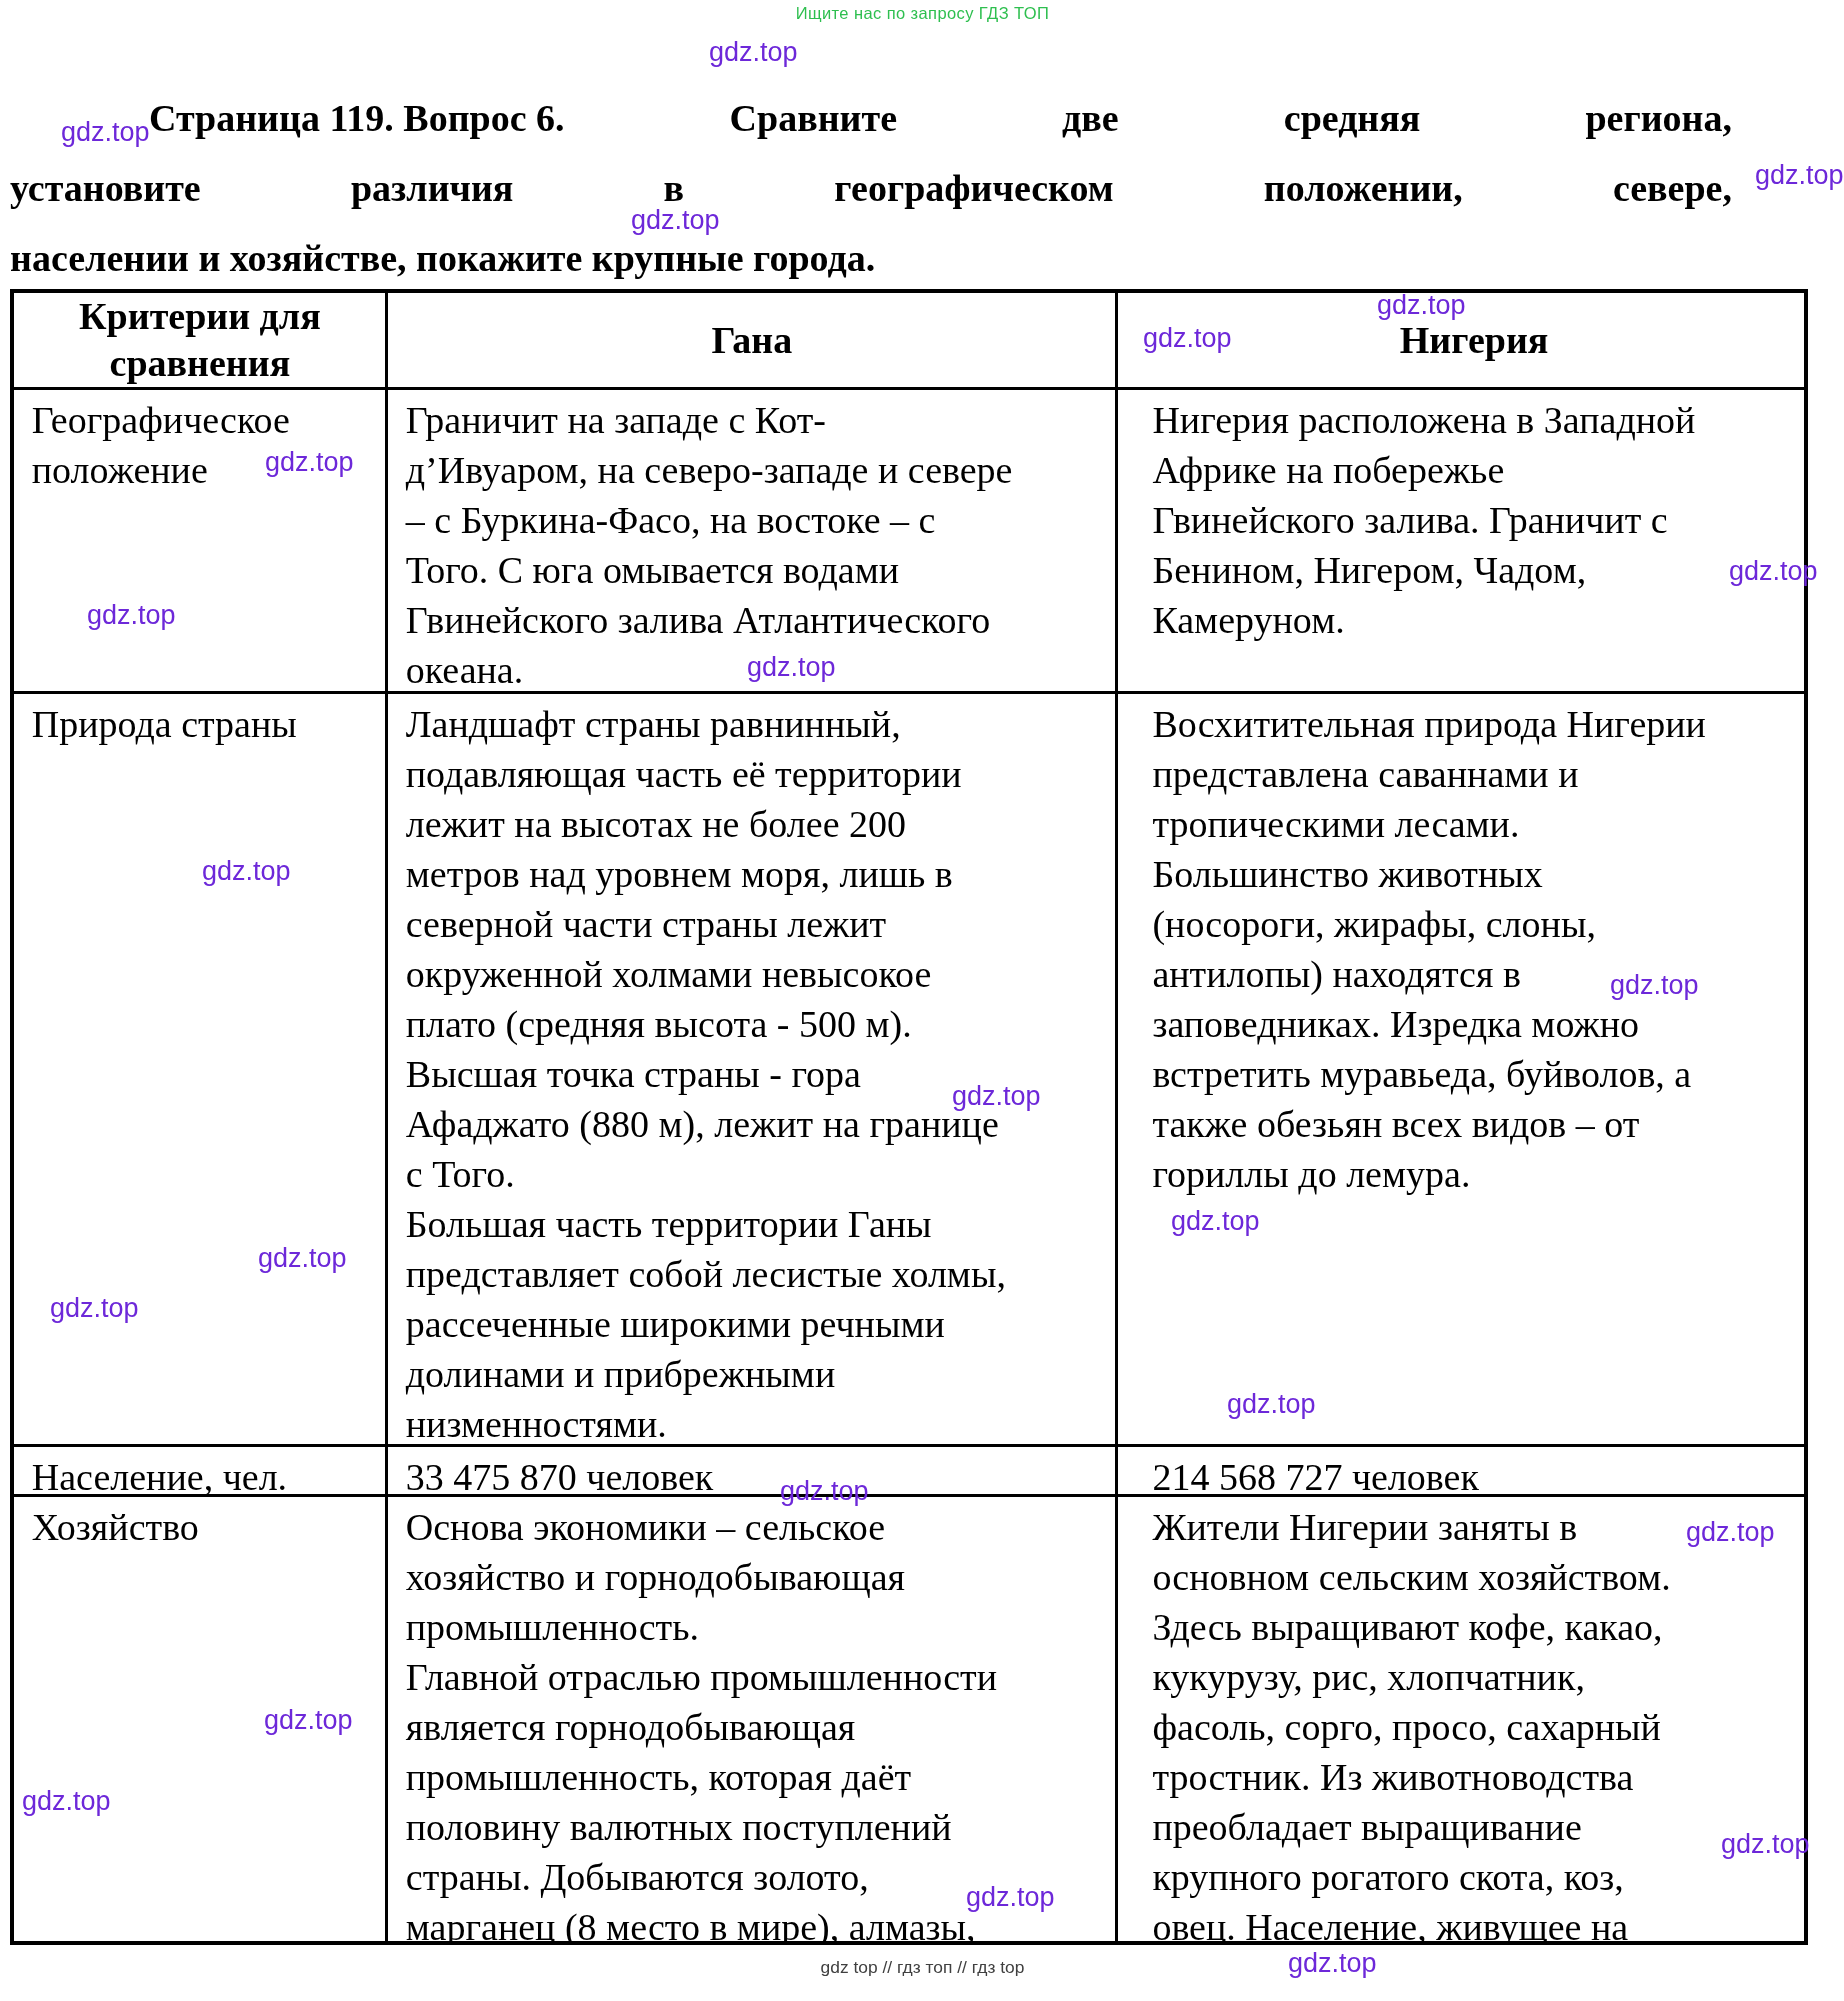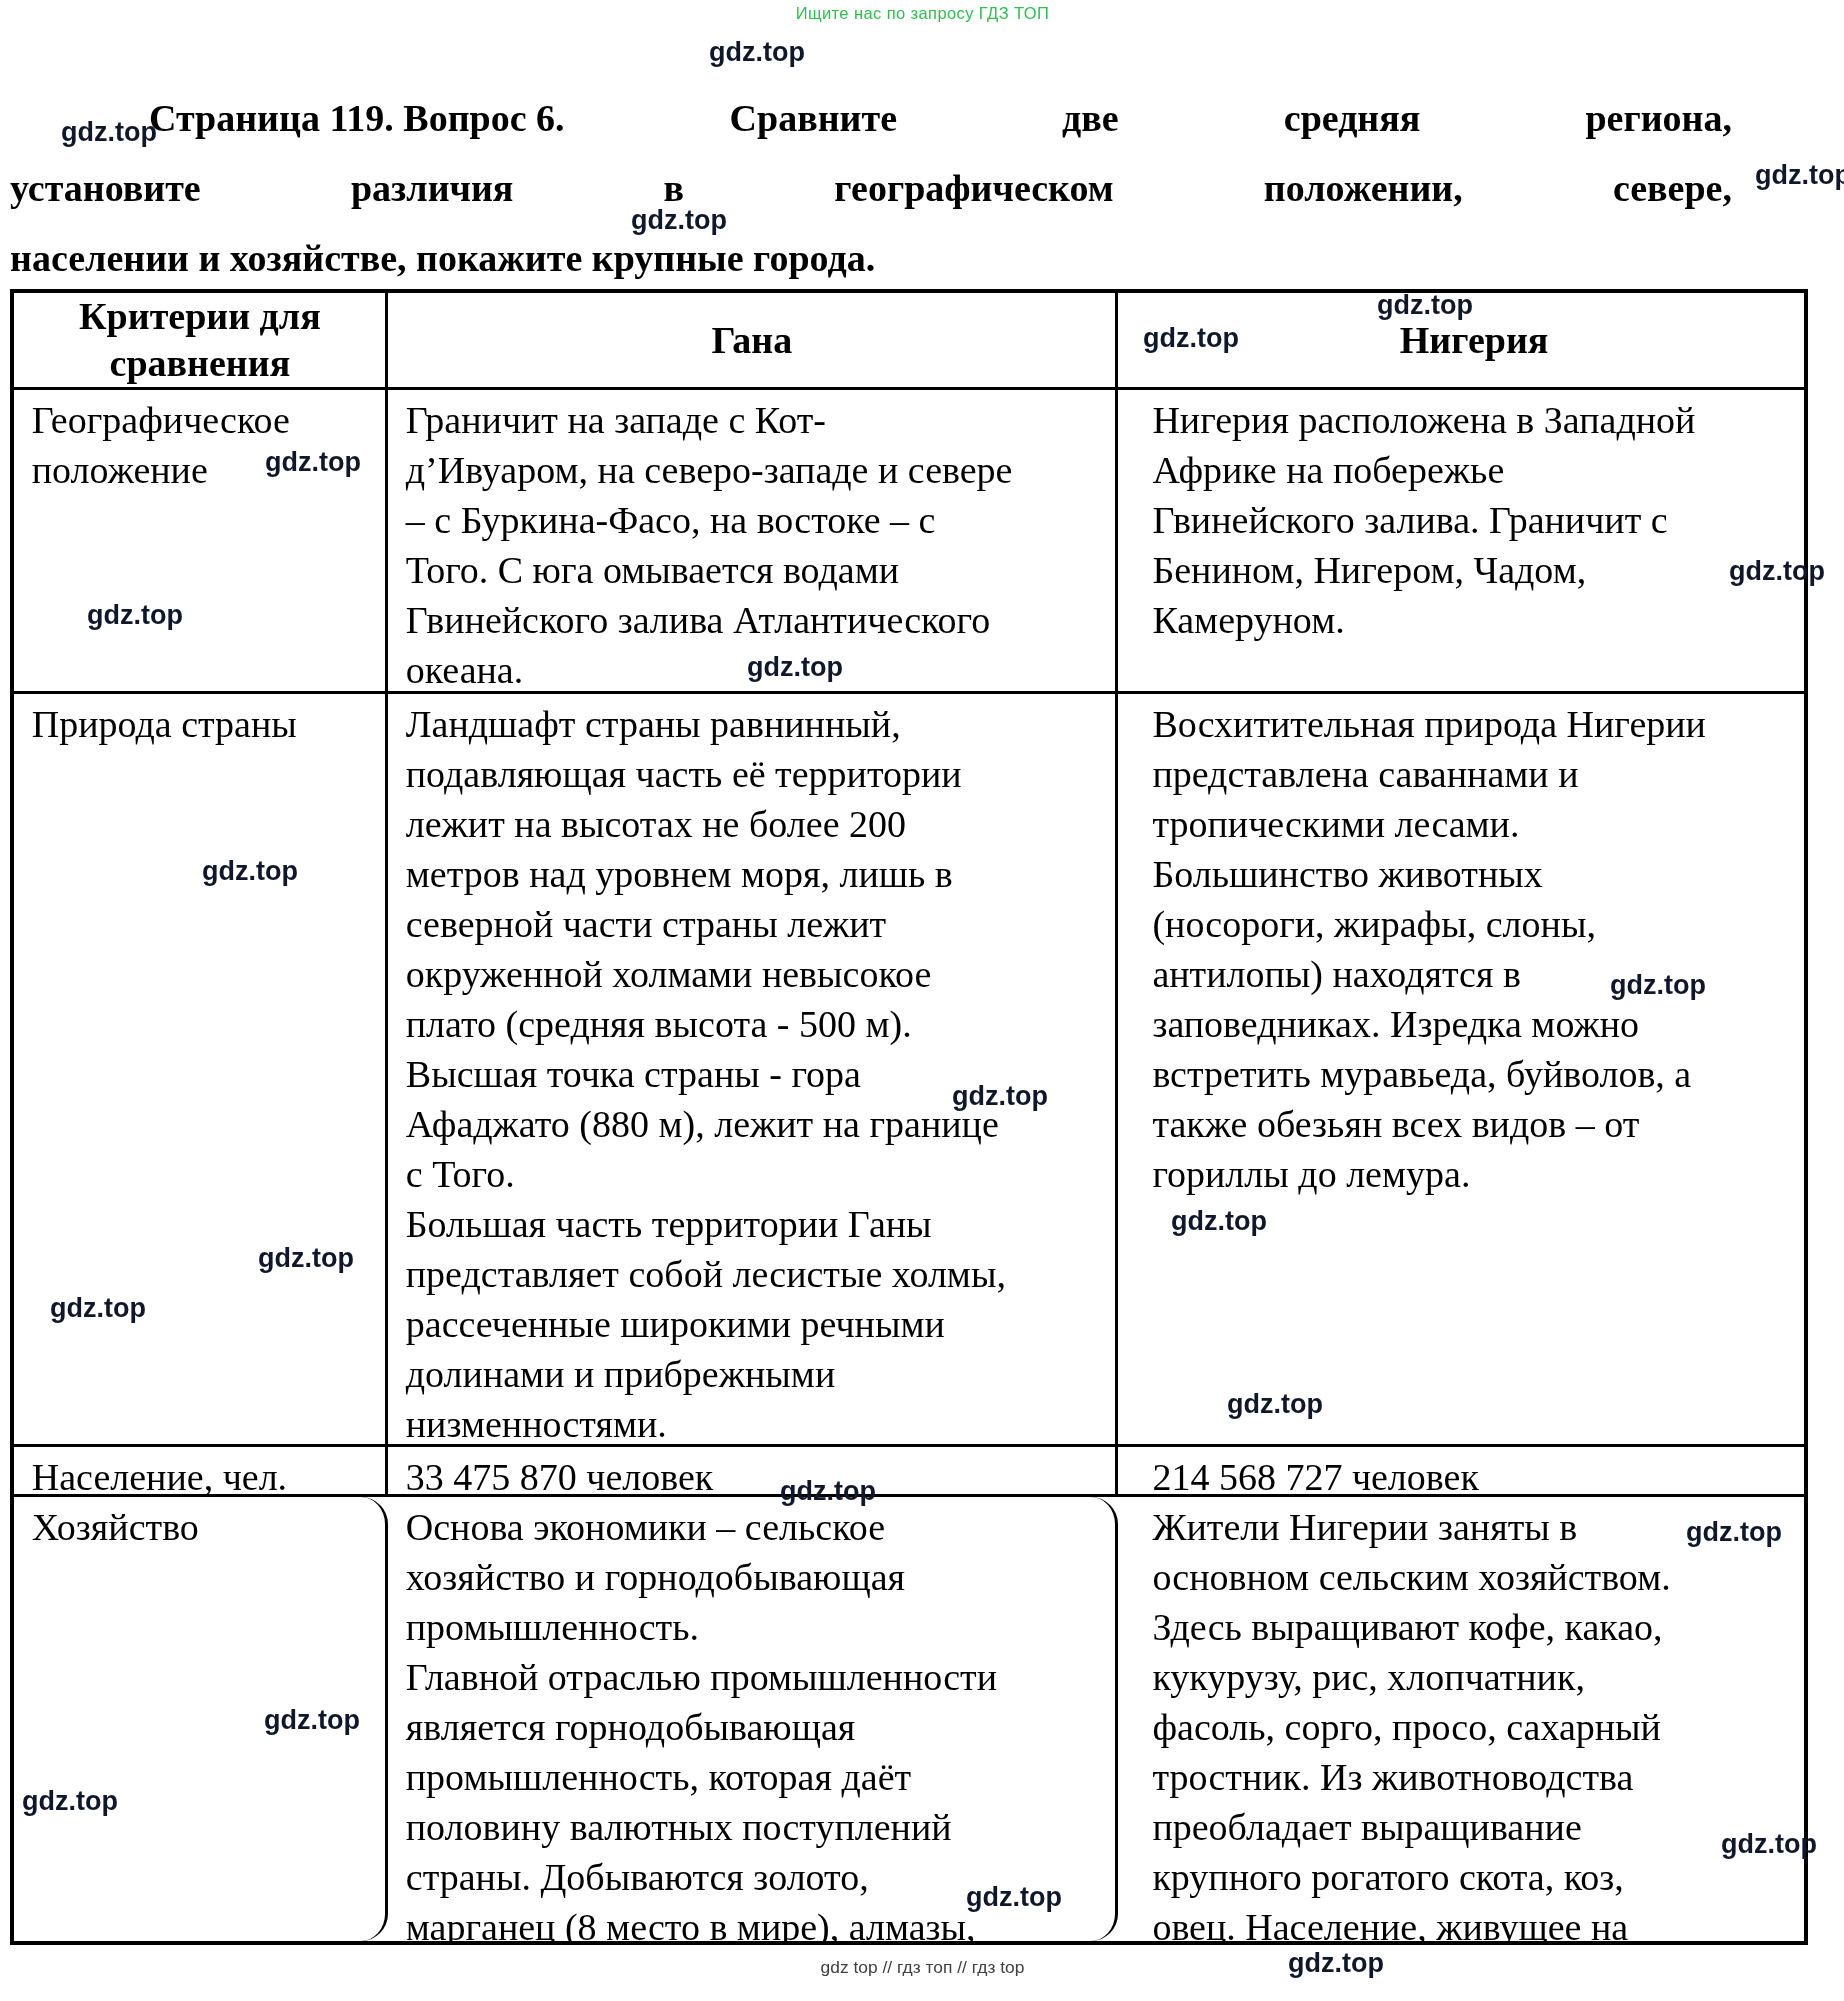--- a/index.html
+++ b/index.html
@@ -27,24 +27,24 @@
     box-sizing:border-box;border-right:3.5px solid #000;border-bottom:3.5px solid #000;
     overflow:hidden;font-size:38px;line-height:50px;
     padding:5.2px 12px 0 17.4px;white-space:pre-line;
   }
   .lcell{white-space:normal;}
   .hcell{
     display:flex;align-items:center;justify-content:center;text-align:center;
     font-weight:bold;white-space:normal;line-height:47px;padding:3.5px 8.7px;
   }
   .last-col{border-right:none;padding-left:34px;}
-  .last-row{border-bottom:none;border-radius:27px;}
+  .last-row{border-bottom:none;}
   .wm{
     position:absolute;font-family:"Liberation Sans",sans-serif;
-    font-size:27px;color:#0f172a;white-space:nowrap;font-weight:bold;
+    font-size:27px;color:#6d28d9;white-space:nowrap;
   }
   .footer{
     position:absolute;left:0;bottom:1.7px;width:100%;text-align:center;
     font-family:"Liberation Sans",sans-serif;font-size:17.4px;
   }
 </style>
 </head>
 <body>
 
 <div id="page">

